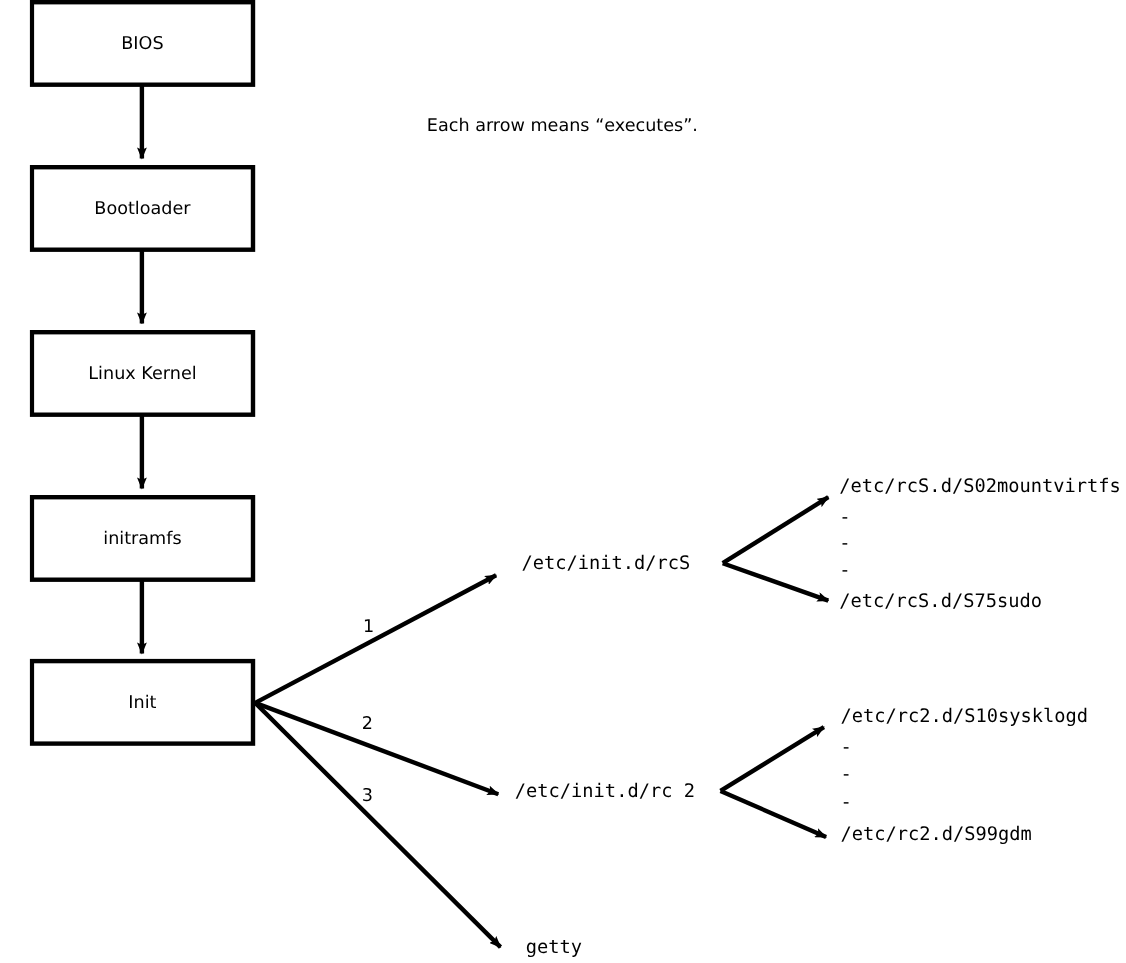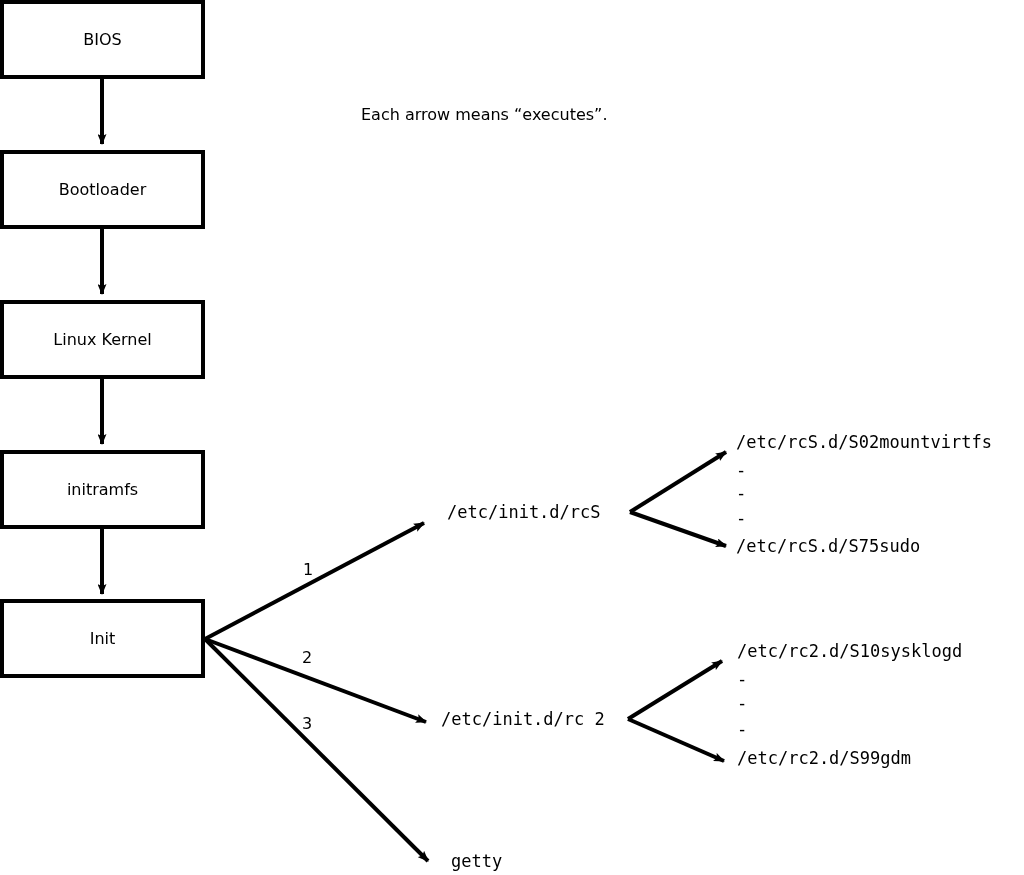--- a/index.html
+++ b/index.html
@@ -11,20 +11,21 @@
     width: 1024px;
     height: 875px;
     font-family: "Liberation Sans", sans-serif;
     overflow: hidden;
   }
   #diagram-root {
     position: relative;
     width: 812px;
     height: 875px;
     background: #ffffff;
+    padding-left: 27px;
   }
   svg#boot-diagram {
     display: block;
     width: 1024px;
     height: 875px;
   }
   .box-rect {
     fill: #ffffff;
     stroke: #000000;
     stroke-width: 4;

